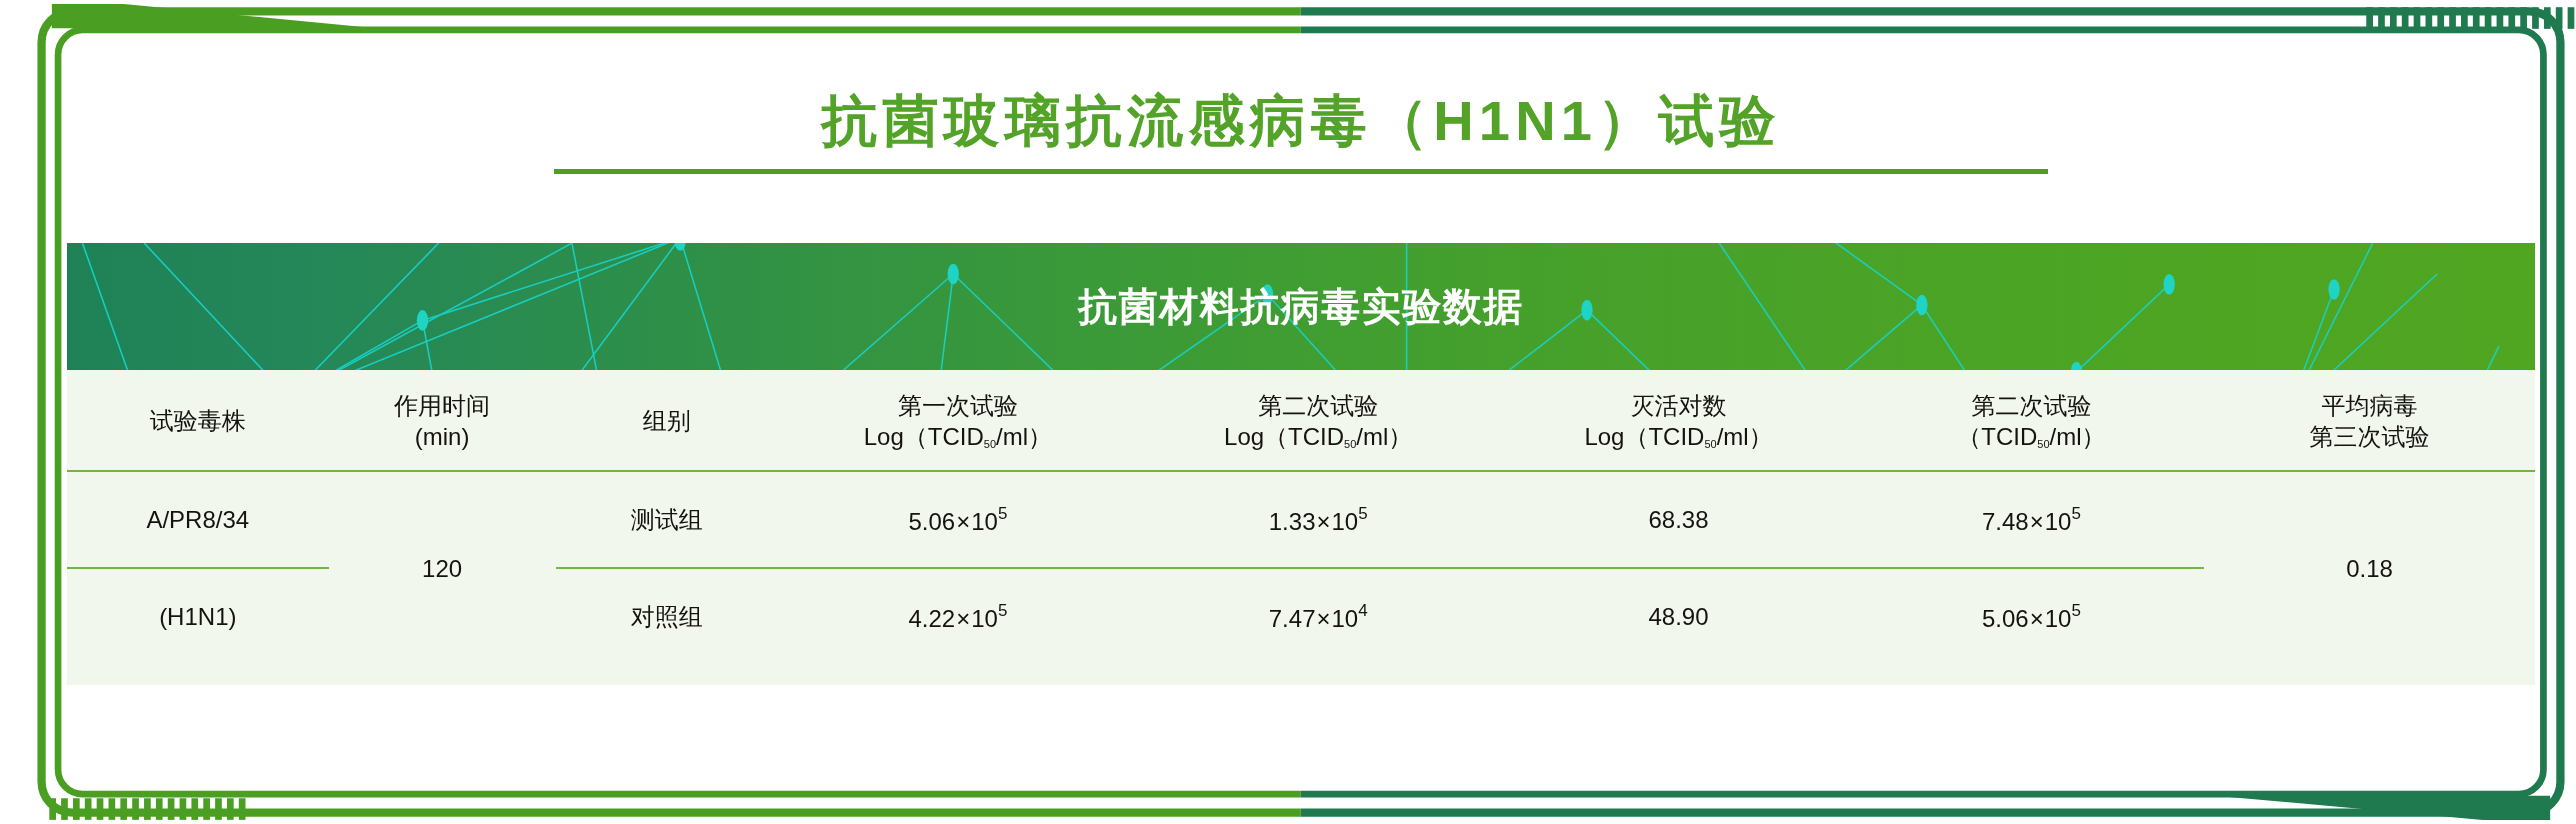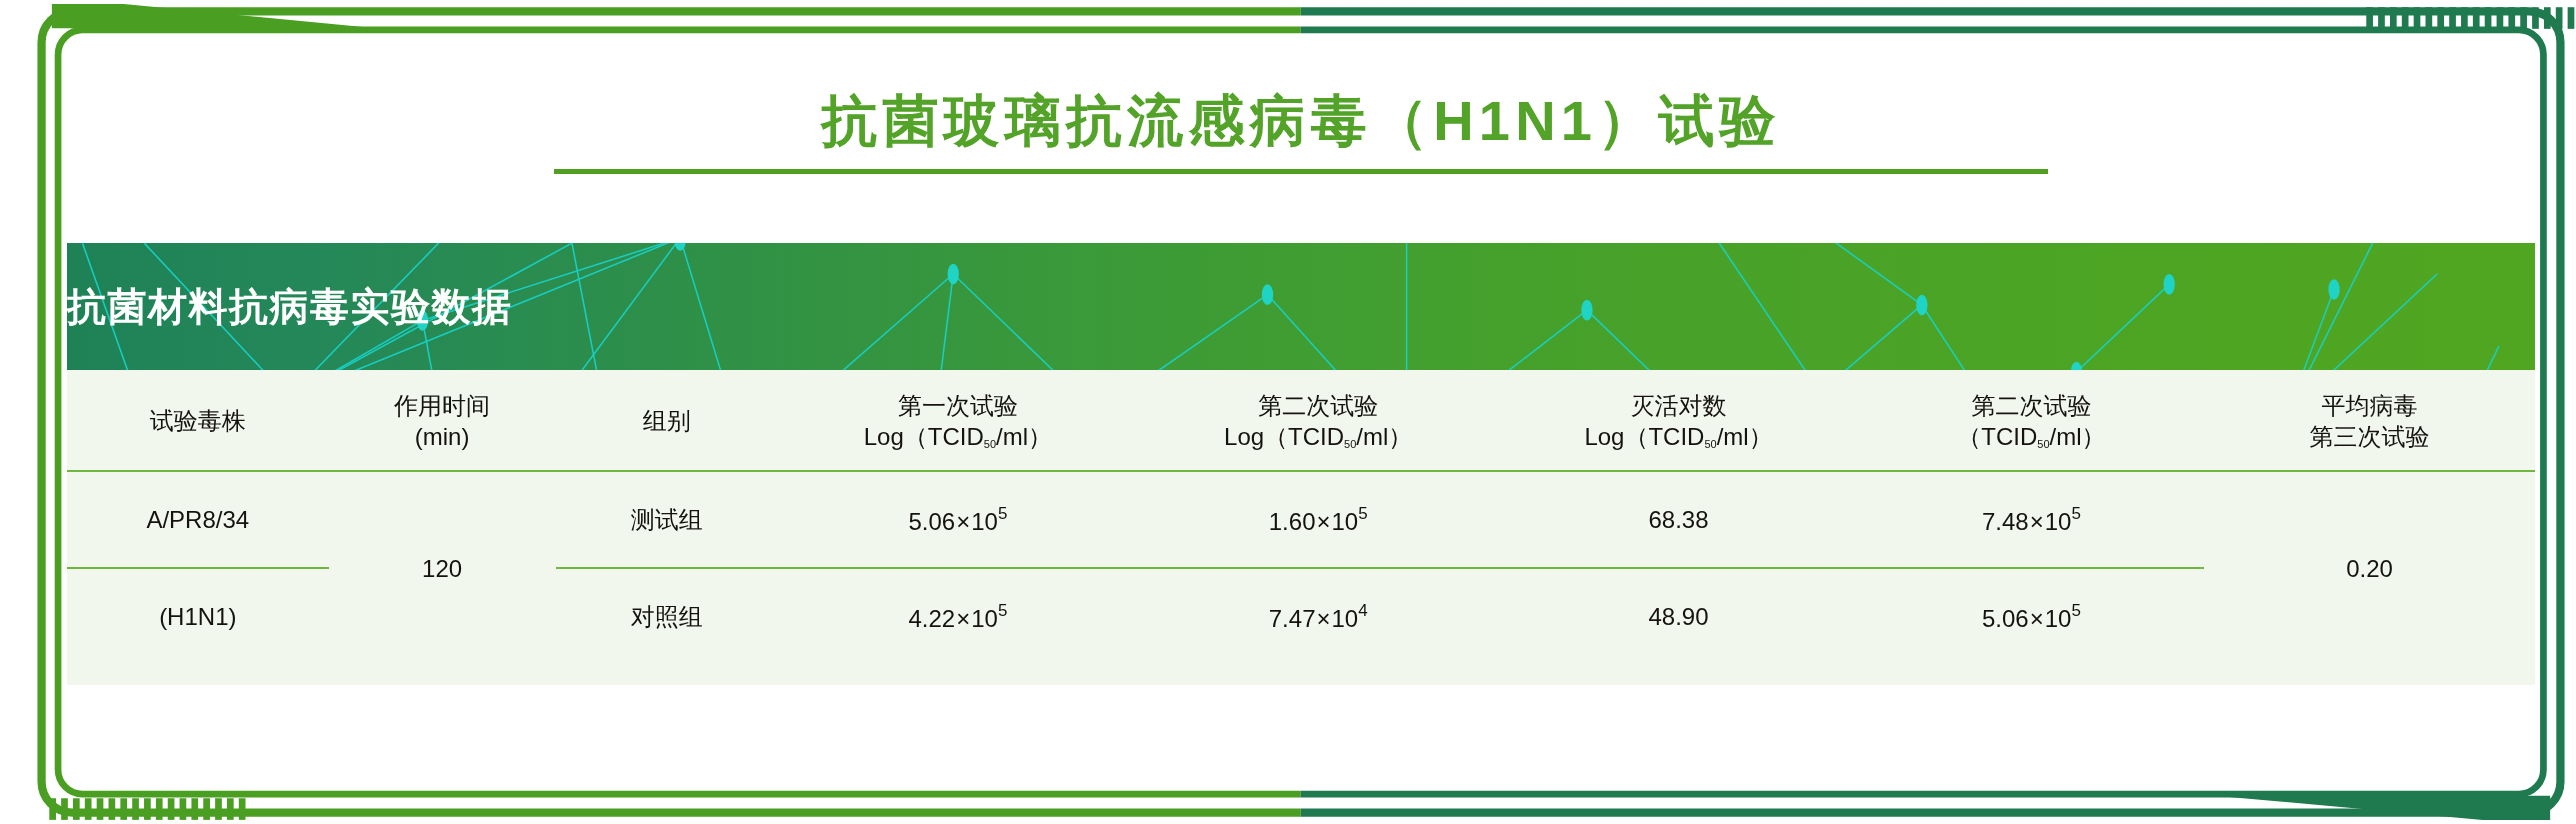--- a/index.html
+++ b/index.html
@@ -54,20 +54,21 @@
     background:linear-gradient(90deg,#1e8256 0%,#23875a 9%,#2f9047 26%,#3b9a38 42%,#45a02c 58%,#4aa327 72%,#4ea522 88%,#50a621 100%);
   }
   #band-net{position:absolute;top:0;left:0;}
   #band-title{
     position:relative;
     z-index:2;
     color:#ffffff;
     font-size:39px;
     font-weight:bold;
     letter-spacing:1.5px;
+    text-align:center;
     line-height:127px;
   }
 
   #grid{
     background:#f1f7ec;
     padding:0;
   }
   table{border-collapse:collapse;width:100%;table-layout:fixed;}
   th,td{
     text-align:center;
@@ -297,27 +298,27 @@
         </thead>
         <tbody>
           <tr class="row-divider">
             <td class="div-cell">A/PR8/34</td>
             <td rowspan="2">120</td>
             <td class="div-cell">测试组</td>
             <td class="div-cell">
               <span>5.06</span><span class="mul">×</span><span>10</span><span class="sup">5</span>
             </td>
             <td class="div-cell">
-              <span>1.60</span><span class="mul">×</span><span>10</span><span class="sup">5</span>
+              <span>1.33</span><span class="mul">×</span><span>10</span><span class="sup">5</span>
             </td>
             <td class="div-cell">68.38</td>
             <td class="div-cell">
               <span>7.48</span><span class="mul">×</span><span>10</span><span class="sup">5</span>
             </td>
-            <td rowspan="2">0.20</td>
+            <td rowspan="2">0.18</td>
           </tr>
           <tr>
             <td>(H1N1)</td>
             <td>对照组</td>
             <td>
               <span>4.22</span><span class="mul">×</span><span>10</span><span class="sup">5</span>
             </td>
             <td>
               <span>7.47</span><span class="mul">×</span><span>10</span><span class="sup">4</span>
             </td>

